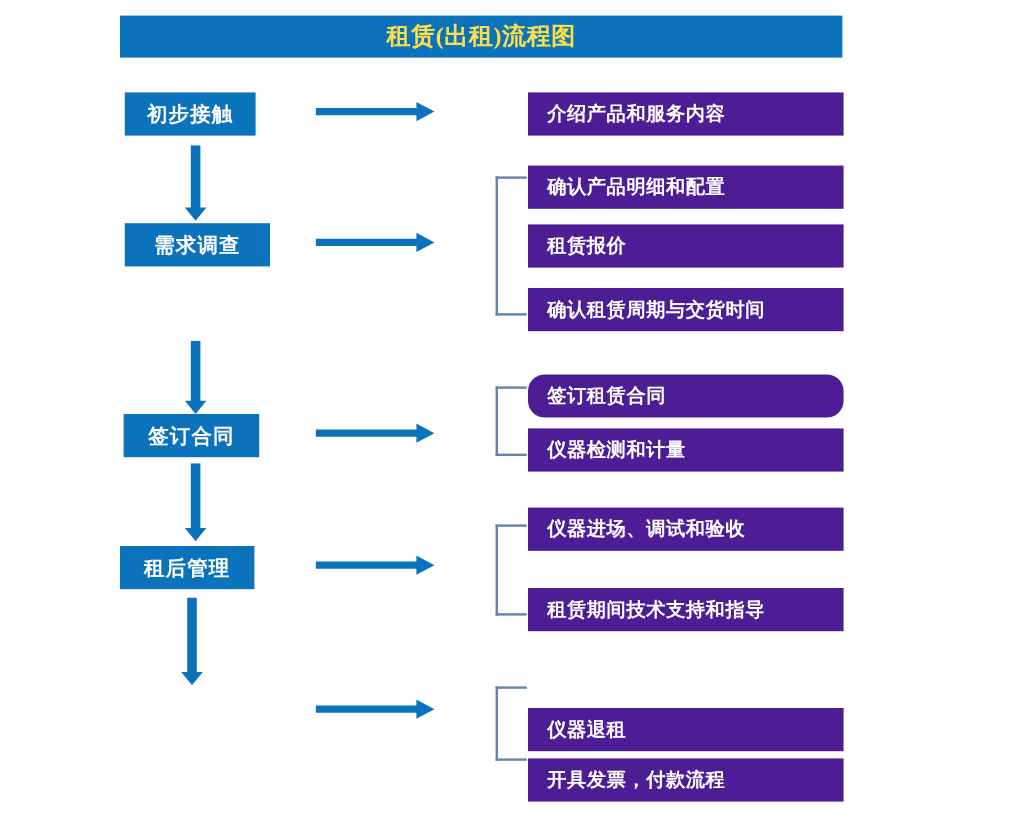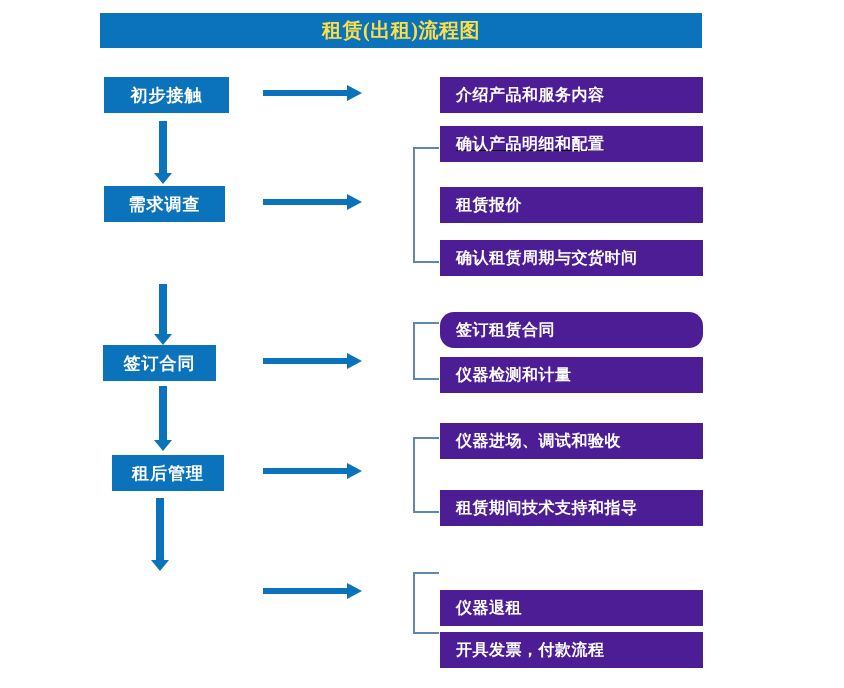--- a/index.html
+++ b/index.html
@@ -93,37 +93,37 @@
 </style>
 </head>
 <body>
 
 <div id="canvas">
 
   <div class="title-bar">
     <span class="title-text">租赁(出租)流程图</span>
   </div>
 
-  <div class="stage-box" style="left:104px; top:77px; width:125px;">
+  <div class="stage-box" style="left:104px; top:77px; width:109px;">
     <span class="stage-label">初步接触</span>
   </div>
   <div class="stage-box" style="left:104px; top:186px; width:121px;align-items:center;">
     <span class="stage-label">需求调查</span>
   </div>
   <div class="stage-box" style="left:103px; top:345px; width:113px;">
     <span class="stage-label">签订合同</span>
   </div>
-  <div class="stage-box" style="left:112px; top:455px; width:112px;">
+  <div class="stage-box" style="left:100px; top:455px; width:112px;">
     <span class="stage-label">租后管理</span>
   </div>
 
   <div class="detail-box" style="top:77px;">
     <span class="detail-label">介绍产品和服务内容</span>
   </div>
-  <div class="detail-box" style="top:126px;text-decoration:underline;">
+  <div class="detail-box" style="top:138px;">
     <span class="detail-label">确认产品明细和配置</span>
   </div>
   <div class="detail-box" style="top:187px;">
     <span class="detail-label">租赁报价</span>
   </div>
   <div class="detail-box" style="top:240px;">
     <span class="detail-label">确认租赁周期与交货时间</span>
   </div>
   <div class="detail-box" style="top:312px;border-radius:14px;">
     <span class="detail-label">签订租赁合同</span>

